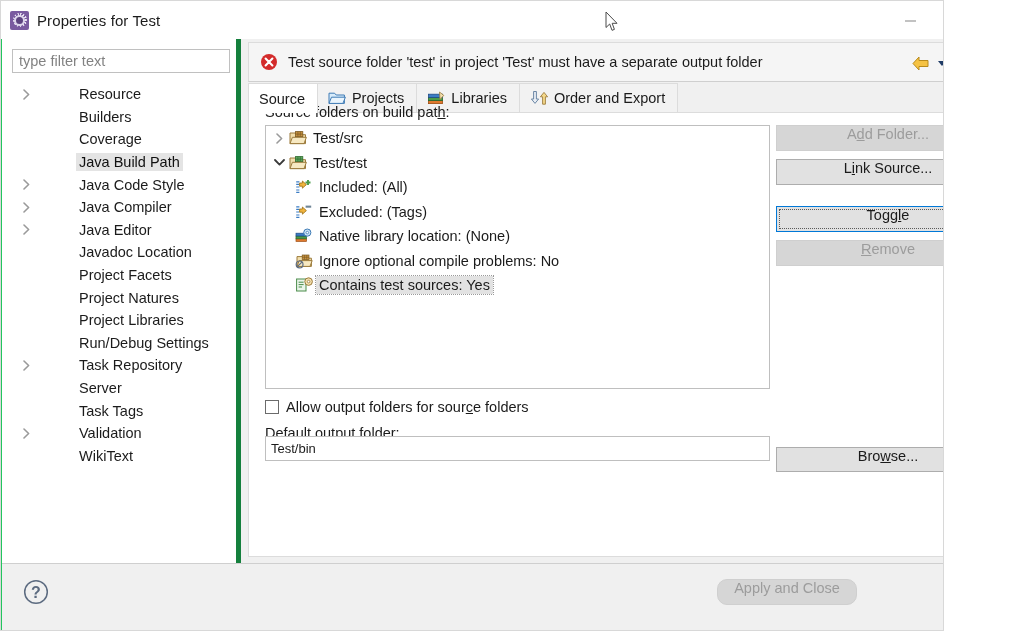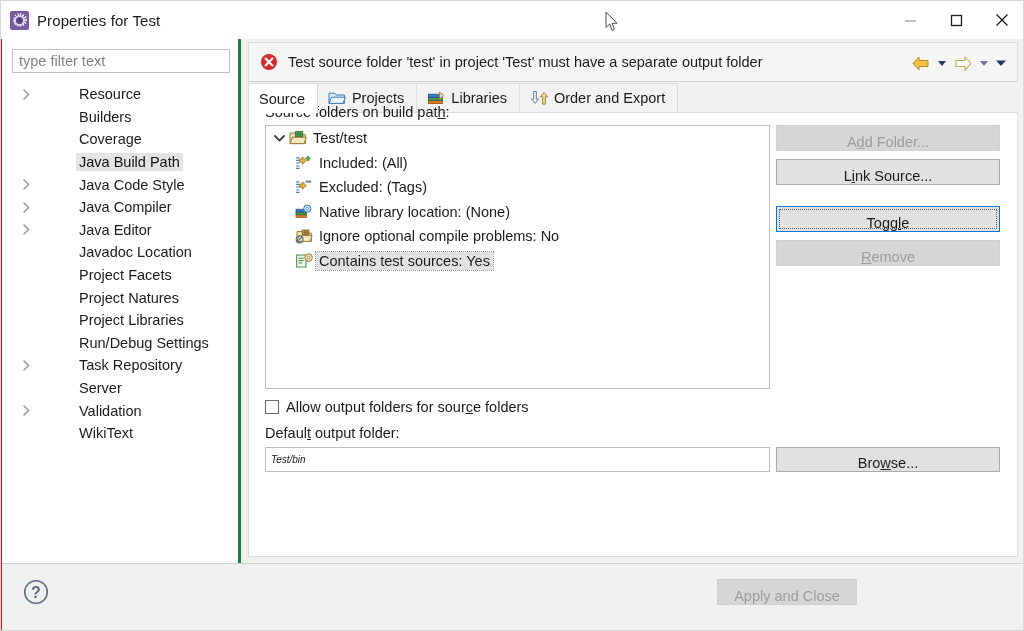--- a/index.html
+++ b/index.html
@@ -11,24 +11,24 @@
     height: 631px;
     overflow: hidden;
     background: #ffffff;
     font-family: "Liberation Sans", sans-serif;
     font-size: 14.5px;
     color: #1a1a1a;
     -webkit-font-smoothing: antialiased;
   }
   .dialog {
     position: relative;
-    width: 1024px;
+    width: 944px;
     height: 631px;
     box-sizing: border-box;
-    background: #b91c1c;
+    background: #22c55e;
     border: 1px solid #d8d8d8;
     overflow: hidden;
     padding-left: 38px;
   }
 
   
   .titlebar {
     position: absolute;
     left: 0; top: 0;
     width: 1024px; height: 38px;
@@ -80,21 +80,21 @@
     justify-content: center;
   }
   .win-btn svg { display:block; }
 
   
   .left-pane {
     position: absolute;
     left: 1px; top: 38px;
     width: 239px; height: 524px;
     background: #ffffff;
-    border-right: 3px solid #15803d;
+    border-right: 5px solid #15803d;
     box-sizing: border-box;
   }
   .filter-input {
     position: absolute;
     left: 10px; top: 10px;
     width: 218px; height: 24px;
     box-sizing: border-box;
     border: 1px solid #c0c0c0;
     background: #ffffff;
     font-family: "Liberation Sans", sans-serif;
@@ -269,21 +269,21 @@
 
   
   .btn {
     box-sizing: border-box;
     border: 1px solid #adadad;
     background: #e1e1e1;
     font-family: "Liberation Sans", sans-serif;
     font-size: 14.5px;
     color: #1b1b1b;
     display: flex;
-    align-items: flex-end;
+    align-items: flex-start;
     justify-content: center;
     padding: 0;
   }
   .btn.disabled {
     color: #9c9c9c;
     border-color: #cfcfcf;
     background: #d6d6d6;
   }
   .btn.focus {
     border: 1px solid #0078d7;
@@ -321,31 +321,30 @@
     flex: none;
   }
   .out-label {
     position: absolute;
     left: 24px; top: 386px;
     font-size: 14.5px;
     color: #1b1b1b;
   }
   .out-input {
     position: absolute;
-    left: 24px; top: 408px;
+    left: 24px; top: 397px;
     width: 505px; height: 25px;
     box-sizing: border-box;
     border: 1px solid #bfbfbf;
     background: #ffffff;
     font-family: "Liberation Sans", sans-serif;
-    font-size: 10px;
+    font-size: 13px;
     color: #1b1b1b;
     padding: 0 5px;
     outline: none;
-    font-style: italic;
   }
   .browse-btn {
     position: absolute;
     left: 535px; top: 408px;
     width: 224px; height: 25px;
   }
 
   
   .footer {
     position: absolute;
@@ -355,21 +354,21 @@
     border-top: 1px solid #cfcfcf;
   }
   .help-icon {
     position: absolute;
     left: 21px; top: 15px;
     width: 26px; height: 26px;
   }
   .foot-btn {
     position: absolute;
     top: 15px;
-    width: 140px; height: 26px;
+    width: 140px; height: 26px; border-radius: 10px;
   }
 
   .cursor {
     position: absolute;
     left: 604px; top: 10px;
     width: 14px; height: 21px;
     pointer-events: none;
   }
 </style>
 </head>
@@ -476,20 +475,24 @@
               <path d="M2 1 L6.6 5.5 L2 10" fill="none" stroke="#9a9a9a" stroke-width="1.6" stroke-linecap="round" stroke-linejoin="round"></path>
             </svg>
           </span>
           <span class="tree-label">Task Repository</span>
         </div>
         <div class="tree-item">
           <span class="twisty"></span>
           <span class="tree-label">Server</span>
         </div>
         <div class="tree-item">
+          <span class="twisty"></span>
+          <span class="tree-label">Task Tags</span>
+        </div>
+        <div class="tree-item">
           <span class="twisty">
             <svg width="9" height="11" viewBox="0 0 9 11">
               <path d="M2 1 L6.6 5.5 L2 10" fill="none" stroke="#9a9a9a" stroke-width="1.6" stroke-linecap="round" stroke-linejoin="round"></path>
             </svg>
           </span>
           <span class="tree-label">Validation</span>
         </div>
         <div class="tree-item">
           <span class="twisty"></span>
           <span class="tree-label">WikiText</span>
@@ -577,20 +580,36 @@
 
     <div class="tab-body"></div>
 
     <div class="section-label">
       <span>Source folders on build pat</span><span class="u">h</span><span>:</span>
     </div>
 
     <div class="list-box" id="source-list">
         <div class="lrow" style="padding-left: 3px;">
           <span class="ltw">
+            <svg width="9" height="11" viewBox="0 0 9 11">
+              <path d="M2 1 L6.6 5.5 L2 10" fill="none" stroke="#9a9a9a" stroke-width="1.6" stroke-linecap="round" stroke-linejoin="round"></path>
+            </svg>
+          </span>
+          <span>
+            <svg class="lico" viewBox="0 0 18 16">
+              <path d="M1 3 L7 3 L8.6 4.7 L16.5 4.7 L16.5 13.6 L1 13.6 Z" fill="#f2dfad" stroke="#9c7b3c" stroke-width="1"></path>
+              <rect x="6.4" y="1.6" width="7.4" height="5" fill="#c8913f" stroke="#7a5a22" stroke-width=".8"></rect>
+              <path d="M6.4 4.1 H13.8 M8.9 1.6 V6.6 M11.3 1.6 V6.6" stroke="#7a5a22" stroke-width=".7"></path>
+              <path d="M1 13.6 L3.4 7.3 L17.4 7.3 L15 13.6 Z" fill="#f7e9c2" stroke="#9c7b3c" stroke-width="1"></path>
+            </svg>
+          </span>
+          <span class="ltext">Test/src</span>
+        </div>
+        <div class="lrow" style="padding-left: 3px;">
+          <span class="ltw">
             <svg width="11" height="9" viewBox="0 0 11 9">
               <path d="M1 2 L5.5 6.6 L10 2" fill="none" stroke="#3a3a3a" stroke-width="1.8" stroke-linecap="round" stroke-linejoin="round"></path>
             </svg>
           </span>
           <span>
             <svg class="lico" viewBox="0 0 18 16">
               <path d="M1 3 L7 3 L8.6 4.7 L16.5 4.7 L16.5 13.6 L1 13.6 Z" fill="#f2dfad" stroke="#9c7b3c" stroke-width="1"></path>
               <rect x="6.4" y="1.6" width="7.4" height="5" fill="#5fa85f" stroke="#2f6b2f" stroke-width=".8"></rect>
               <path d="M6.4 4.1 H13.8 M8.9 1.6 V6.6 M11.3 1.6 V6.6" stroke="#2f6b2f" stroke-width=".7"></path>
               <path d="M1 13.6 L3.4 7.3 L17.4 7.3 L15 13.6 Z" fill="#f7e9c2" stroke="#9c7b3c" stroke-width="1"></path>

